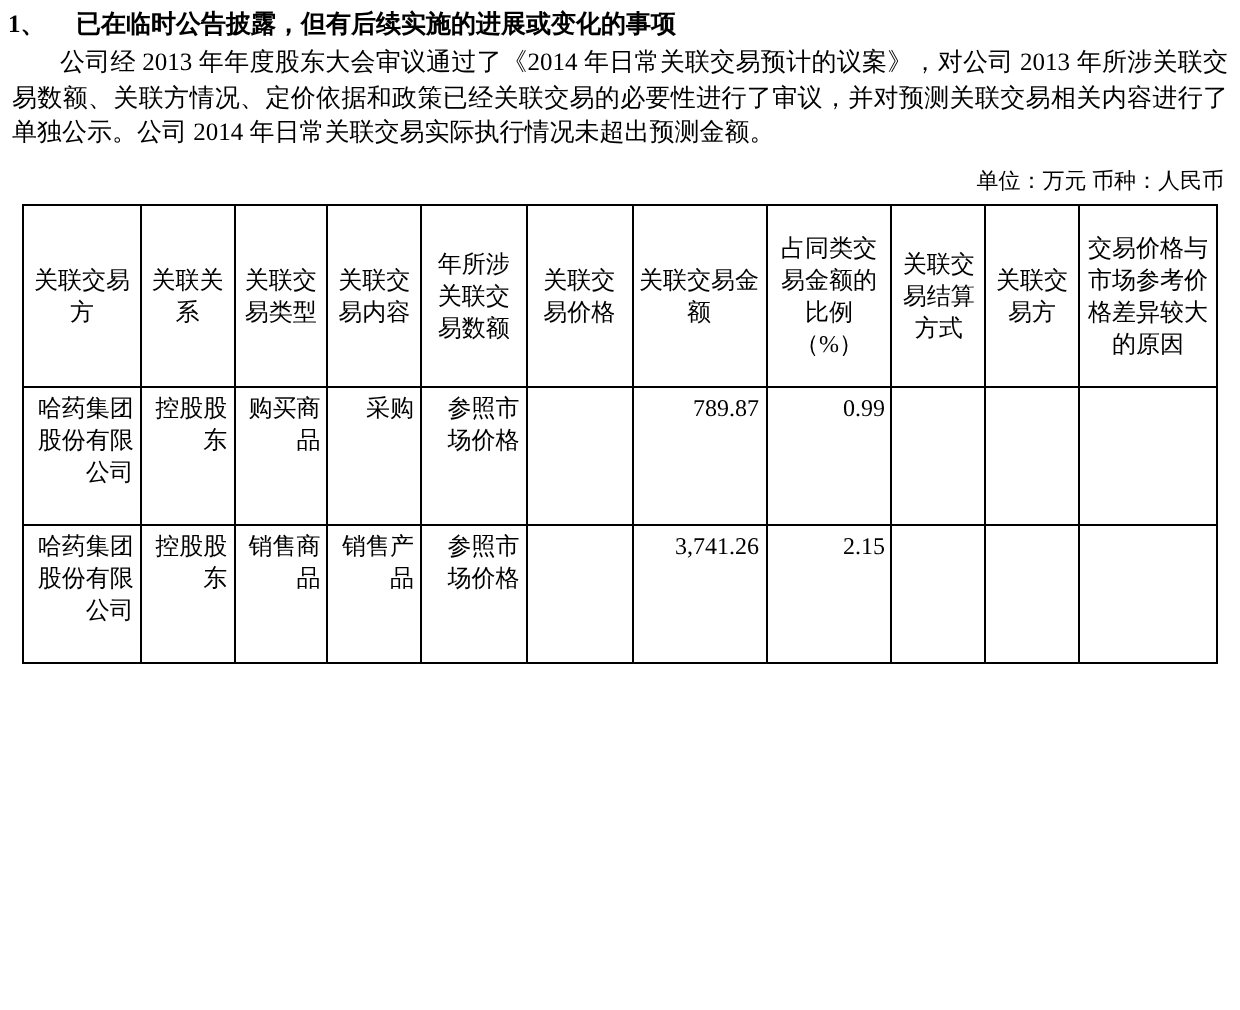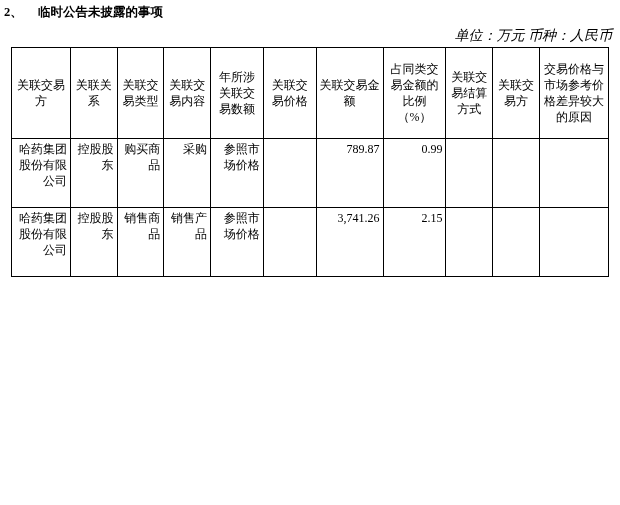--- a/index.html
+++ b/index.html
@@ -41,24 +41,23 @@
   .para {
     font-size: 12.5px;
     line-height: 17.5px;
     margin: 0 6px 0 6px;
     text-align: justify;
     text-justify: inter-ideograph;
     text-indent: 24px;
   }
   .unit-line {
     text-align: right;
-    font-size: 14px;
+    font-size: 11px;
     margin: 7px 8px 3px 0;
     line-height: 16px;
-    font-style: italic;
   }
   table.main {
     border-collapse: collapse;
     width: 598px;
     margin: 0 auto;
     table-layout: fixed;
   }
   table.main th, table.main td {
     border: 1px solid #000000;
     font-size: 12px;
@@ -98,25 +97,26 @@
     text-justify: inter-ideograph;
     text-indent: 24px;
   }
 </style>
 </head>
 <body>
 
 <div class="page">
 
 
+  <div class="num-head">
+    <span class="idx">1、</span><span>已在临时公告披露，但有后续实施的进展或变化的事项</span>
+  </div>
 
+  <div class="para">公司经 2013 年年度股东大会审议通过了《2014 年日常关联交易预计的议案》，对公司 2013 年所涉关联交易数额、关联方情况、定价依据和政策已经关联交易的必要性进行了审议，并对预测关联交易相关内容进行了单独公示。公司 2014 年日常关联交易实际执行情况未超出预测金额。</div>
 
-  <div class="num-head">
-    <span class="idx">2、</span><span>临时公告未披露的事项</span>
-  </div>
 
   <div class="unit-line">单位：万元   币种：人民币</div>
 
   <table class="main">
     <colgroup>
       <col style="width:58px">
       <col style="width:46px">
       <col style="width:46px">
       <col style="width:46px">
       <col style="width:52px">

